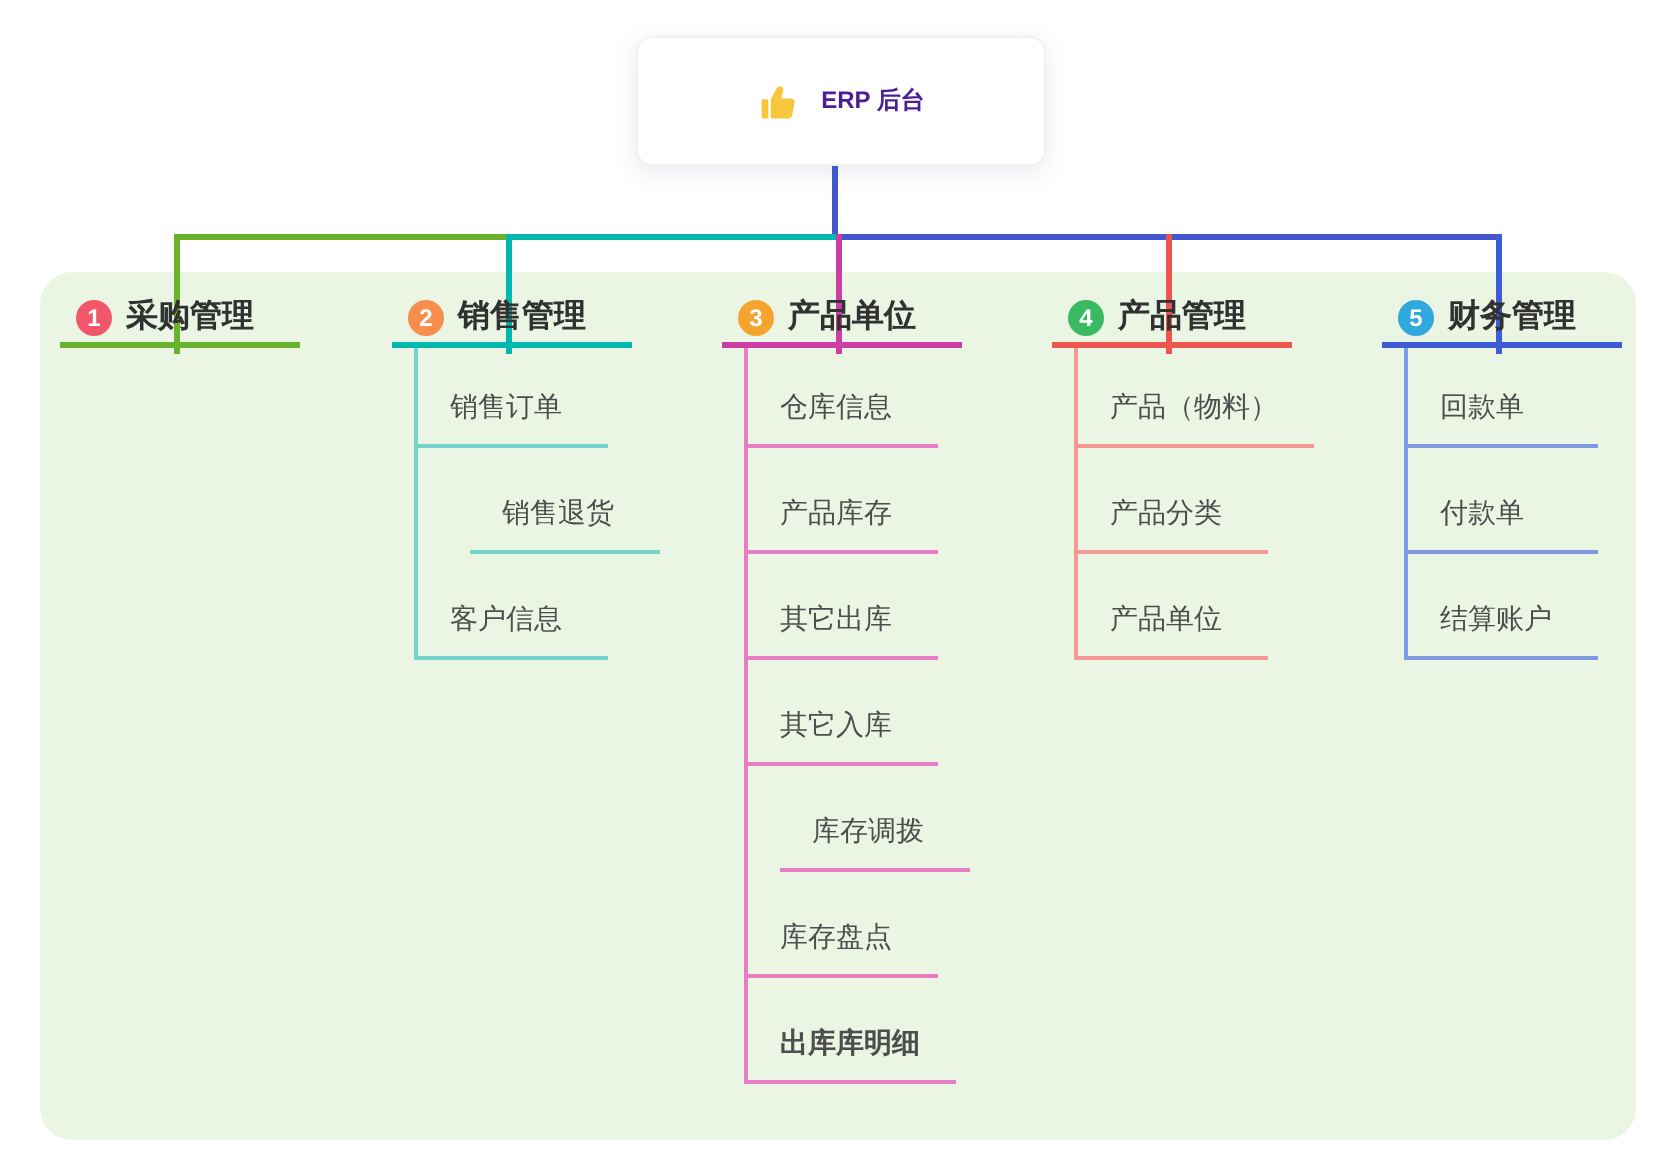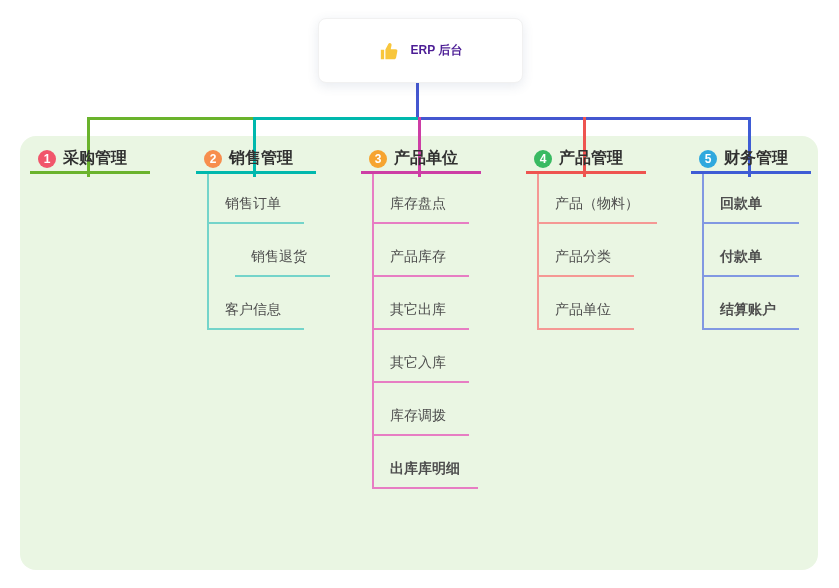--- a/index.html
+++ b/index.html
@@ -112,45 +112,46 @@
           <div class="child" style="border-bottom-color: rgb(116, 212, 202); margin-left: 26px;">销售退货</div>
           <div class="child" style="border-bottom-color: rgb(116, 212, 202); text-align: center;">客户信息</div>
         </div>
       </div>
       <div class="branch" style="left: 361px; top: 146px;">
         <div class="branch-header" style="border-bottom-color: rgb(205, 62, 165);">
           <span class="badge" style="background: rgb(246, 164, 48);">3</span>
           <span>产品单位</span>
         </div>
         <div class="children" style="border-left-color: rgb(231, 125, 195);">
-          <div class="child" style="border-bottom-color: rgb(231, 125, 195);">库存盘点</div>
+          <div class="child" style="border-bottom-color: rgb(231, 125, 195);">仓库信息</div>
           <div class="child" style="border-bottom-color: rgb(231, 125, 195);">产品库存</div>
           <div class="child" style="border-bottom-color: rgb(231, 125, 195);">其它出库</div>
           <div class="child" style="border-bottom-color: rgb(231, 125, 195);">其它入库</div>
-          <div class="child" style="border-bottom-color: rgb(231, 125, 195);">库存调拨</div>
+          <div class="child" style="border-bottom-color: rgb(231, 125, 195); margin-left: 16px;">库存调拨</div>
+          <div class="child" style="border-bottom-color: rgb(231, 125, 195);">库存盘点</div>
           <div class="child" style="border-bottom-color: rgb(231, 125, 195); font-weight: bold;">出库库明细</div>
         </div>
       </div>
       <div class="branch" style="left: 526px; top: 146px;">
         <div class="branch-header" style="border-bottom-color: rgb(238, 84, 80);">
           <span class="badge" style="background: rgb(57, 186, 98);">4</span>
           <span>产品管理</span>
         </div>
         <div class="children" style="border-left-color: rgb(245, 152, 148);">
           <div class="child" style="border-bottom-color: rgb(245, 152, 148);">产品（物料）</div>
           <div class="child" style="border-bottom-color: rgb(245, 152, 148);">产品分类</div>
           <div class="child" style="border-bottom-color: rgb(245, 152, 148);">产品单位</div>
         </div>
       </div>
       <div class="branch" style="left: 691px; top: 146px;">
         <div class="branch-header" style="border-bottom-color: rgb(62, 92, 213);">
           <span class="badge" style="background: rgb(47, 168, 222);">5</span>
           <span>财务管理</span>
         </div>
-        <div class="children" style="border-left-color: rgb(129, 152, 226); font-weight: bold;">
+        <div class="children" style="border-left-color: rgb(129, 152, 226);">
           <div class="child" style="border-bottom-color: rgb(129, 152, 226);">回款单</div>
           <div class="child" style="border-bottom-color: rgb(129, 152, 226);">付款单</div>
           <div class="child" style="border-bottom-color: rgb(129, 152, 226);">结算账户</div>
         </div>
       </div>
     </div>
 
 </div>
 
 </body></html>

